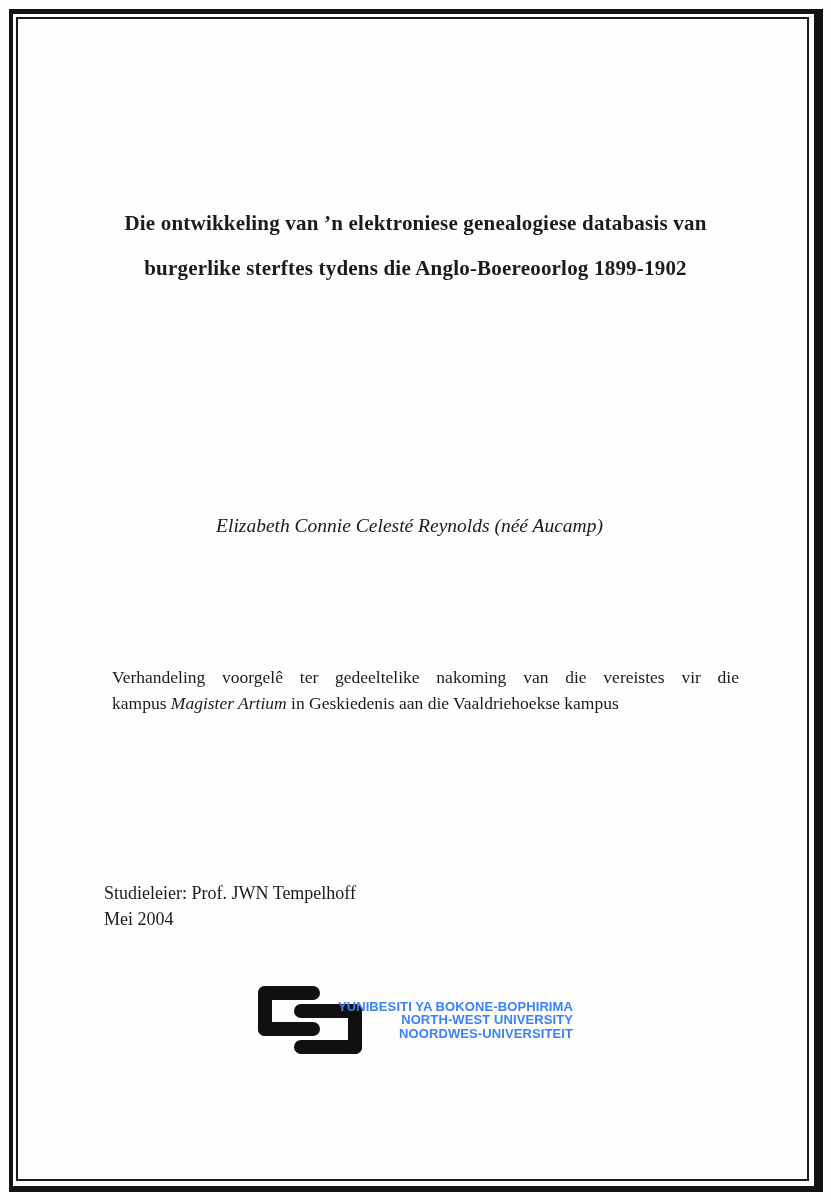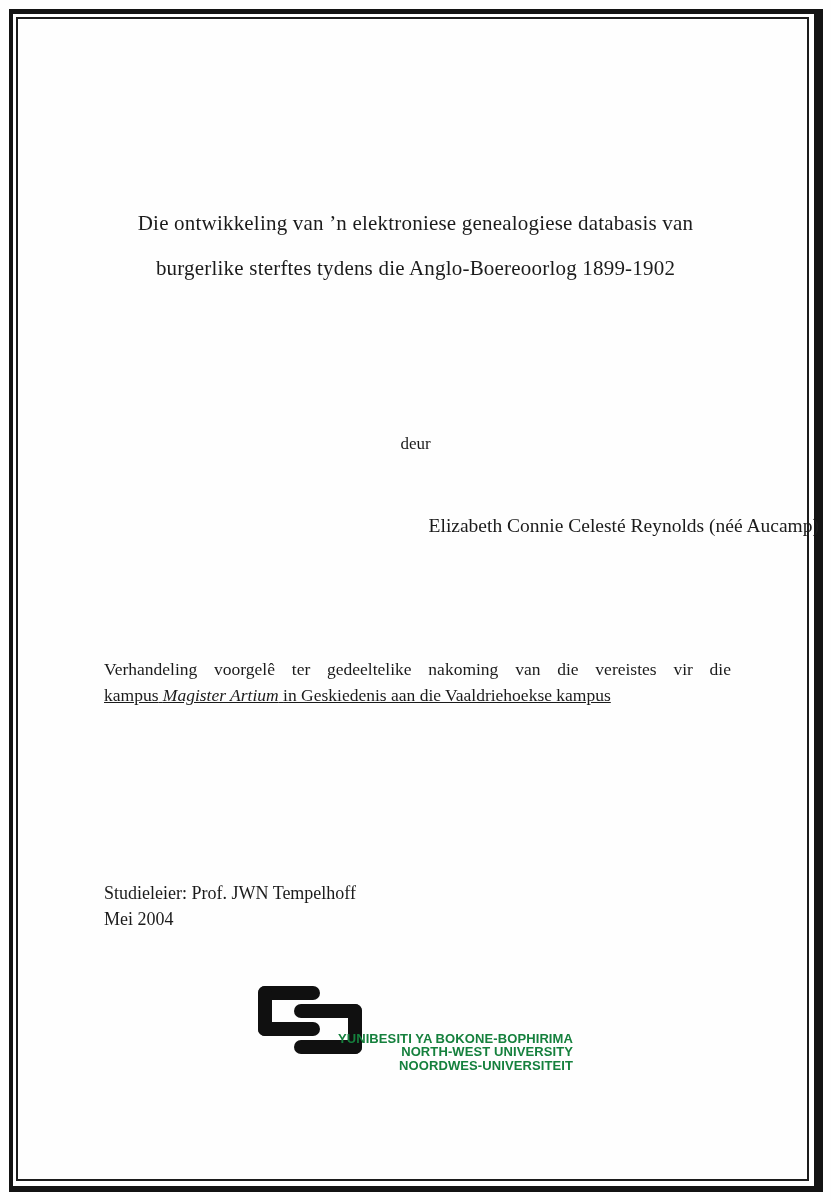--- a/index.html
+++ b/index.html
@@ -23,45 +23,45 @@
     position: absolute;
     top: 17px; left: 16px; right: 22px; bottom: 19px;
     border: 2px solid #1c1c1c;
   }
   .title {
     position: absolute;
     top: 201px; left: 0; right: 0;
     margin: 0;
     text-align: center;
     font-size: 21px;
-    font-weight: normal;
+    font-weight: bold;
     line-height: 45px;
     letter-spacing: 0.2px;
   }
   .title .tline { display: block; }
   .byline {
     position: absolute;
     top: 434px; left: 0; right: 0;
     text-align: center;
     font-size: 17px;
   }
   .author {
     position: absolute;
     top: 515px; left: 0; right: 12px;
-    text-align: right;
+    text-align: center;
     font-size: 19.5px;
+    font-style: italic;
   }
   .statement {
     position: absolute;
     top: 656px; left: 104px;
     width: 627px;
-    margin: 0;
+    margin: 8px;
     font-size: 17.5px;
     line-height: 26px;
-    text-decoration: underline;
   }
   .statement .jline {
     display: inline-block;
     width: 100%;
     text-align-last: justify;
   }
   .statement .sline { display: block; }
   .supervisor {
     position: absolute;
     top: 880px; left: 104px;
@@ -69,45 +69,44 @@
     line-height: 26px;
   }
   .logo-mark {
     position: absolute;
     left: 258px; top: 986px;
     width: 104px; height: 68px;
   }
   .logo-mark rect { fill: #101010; }
   .logo-text {
     position: absolute;
-    top: 1032px; right: 258px;
+    top: 1000px; right: 258px;
     text-align: right;
     font-family: "Liberation Sans", sans-serif;
     font-weight: 700;
     font-size: 13px;
     line-height: 13.4px;
     letter-spacing: 0.1px;
-    color: #15803d;
+    color: #3b82f6;
     white-space: nowrap;
   }
 </style>
 </head>
 <body>
 
 <div class="page">
 
   <div class="frame-outer"></div>
   <div class="frame-inner"></div>
 
   <h1 class="title">
     <span class="tline">Die ontwikkeling van ’n elektroniese genealogiese databasis van</span>
     <span class="tline">burgerlike sterftes tydens die Anglo-Boereoorlog 1899-1902</span>
   </h1>
 
-  <div class="byline">deur</div>
 
   <div class="author">Elizabeth Connie Celesté Reynolds (néé Aucamp)</div>
 
   <p class="statement">
     <span class="jline">Verhandeling voorgelê ter gedeeltelike nakoming van die vereistes vir die</span>
     <span class="sline"><span>kampus</span> <i>Magister Artium</i> <span>in Geskiedenis aan die Vaaldriehoekse kampus</span></span>
   </p>
 
   <div class="supervisor">
     <div>Studieleier: Prof. JWN Tempelhoff</div>

